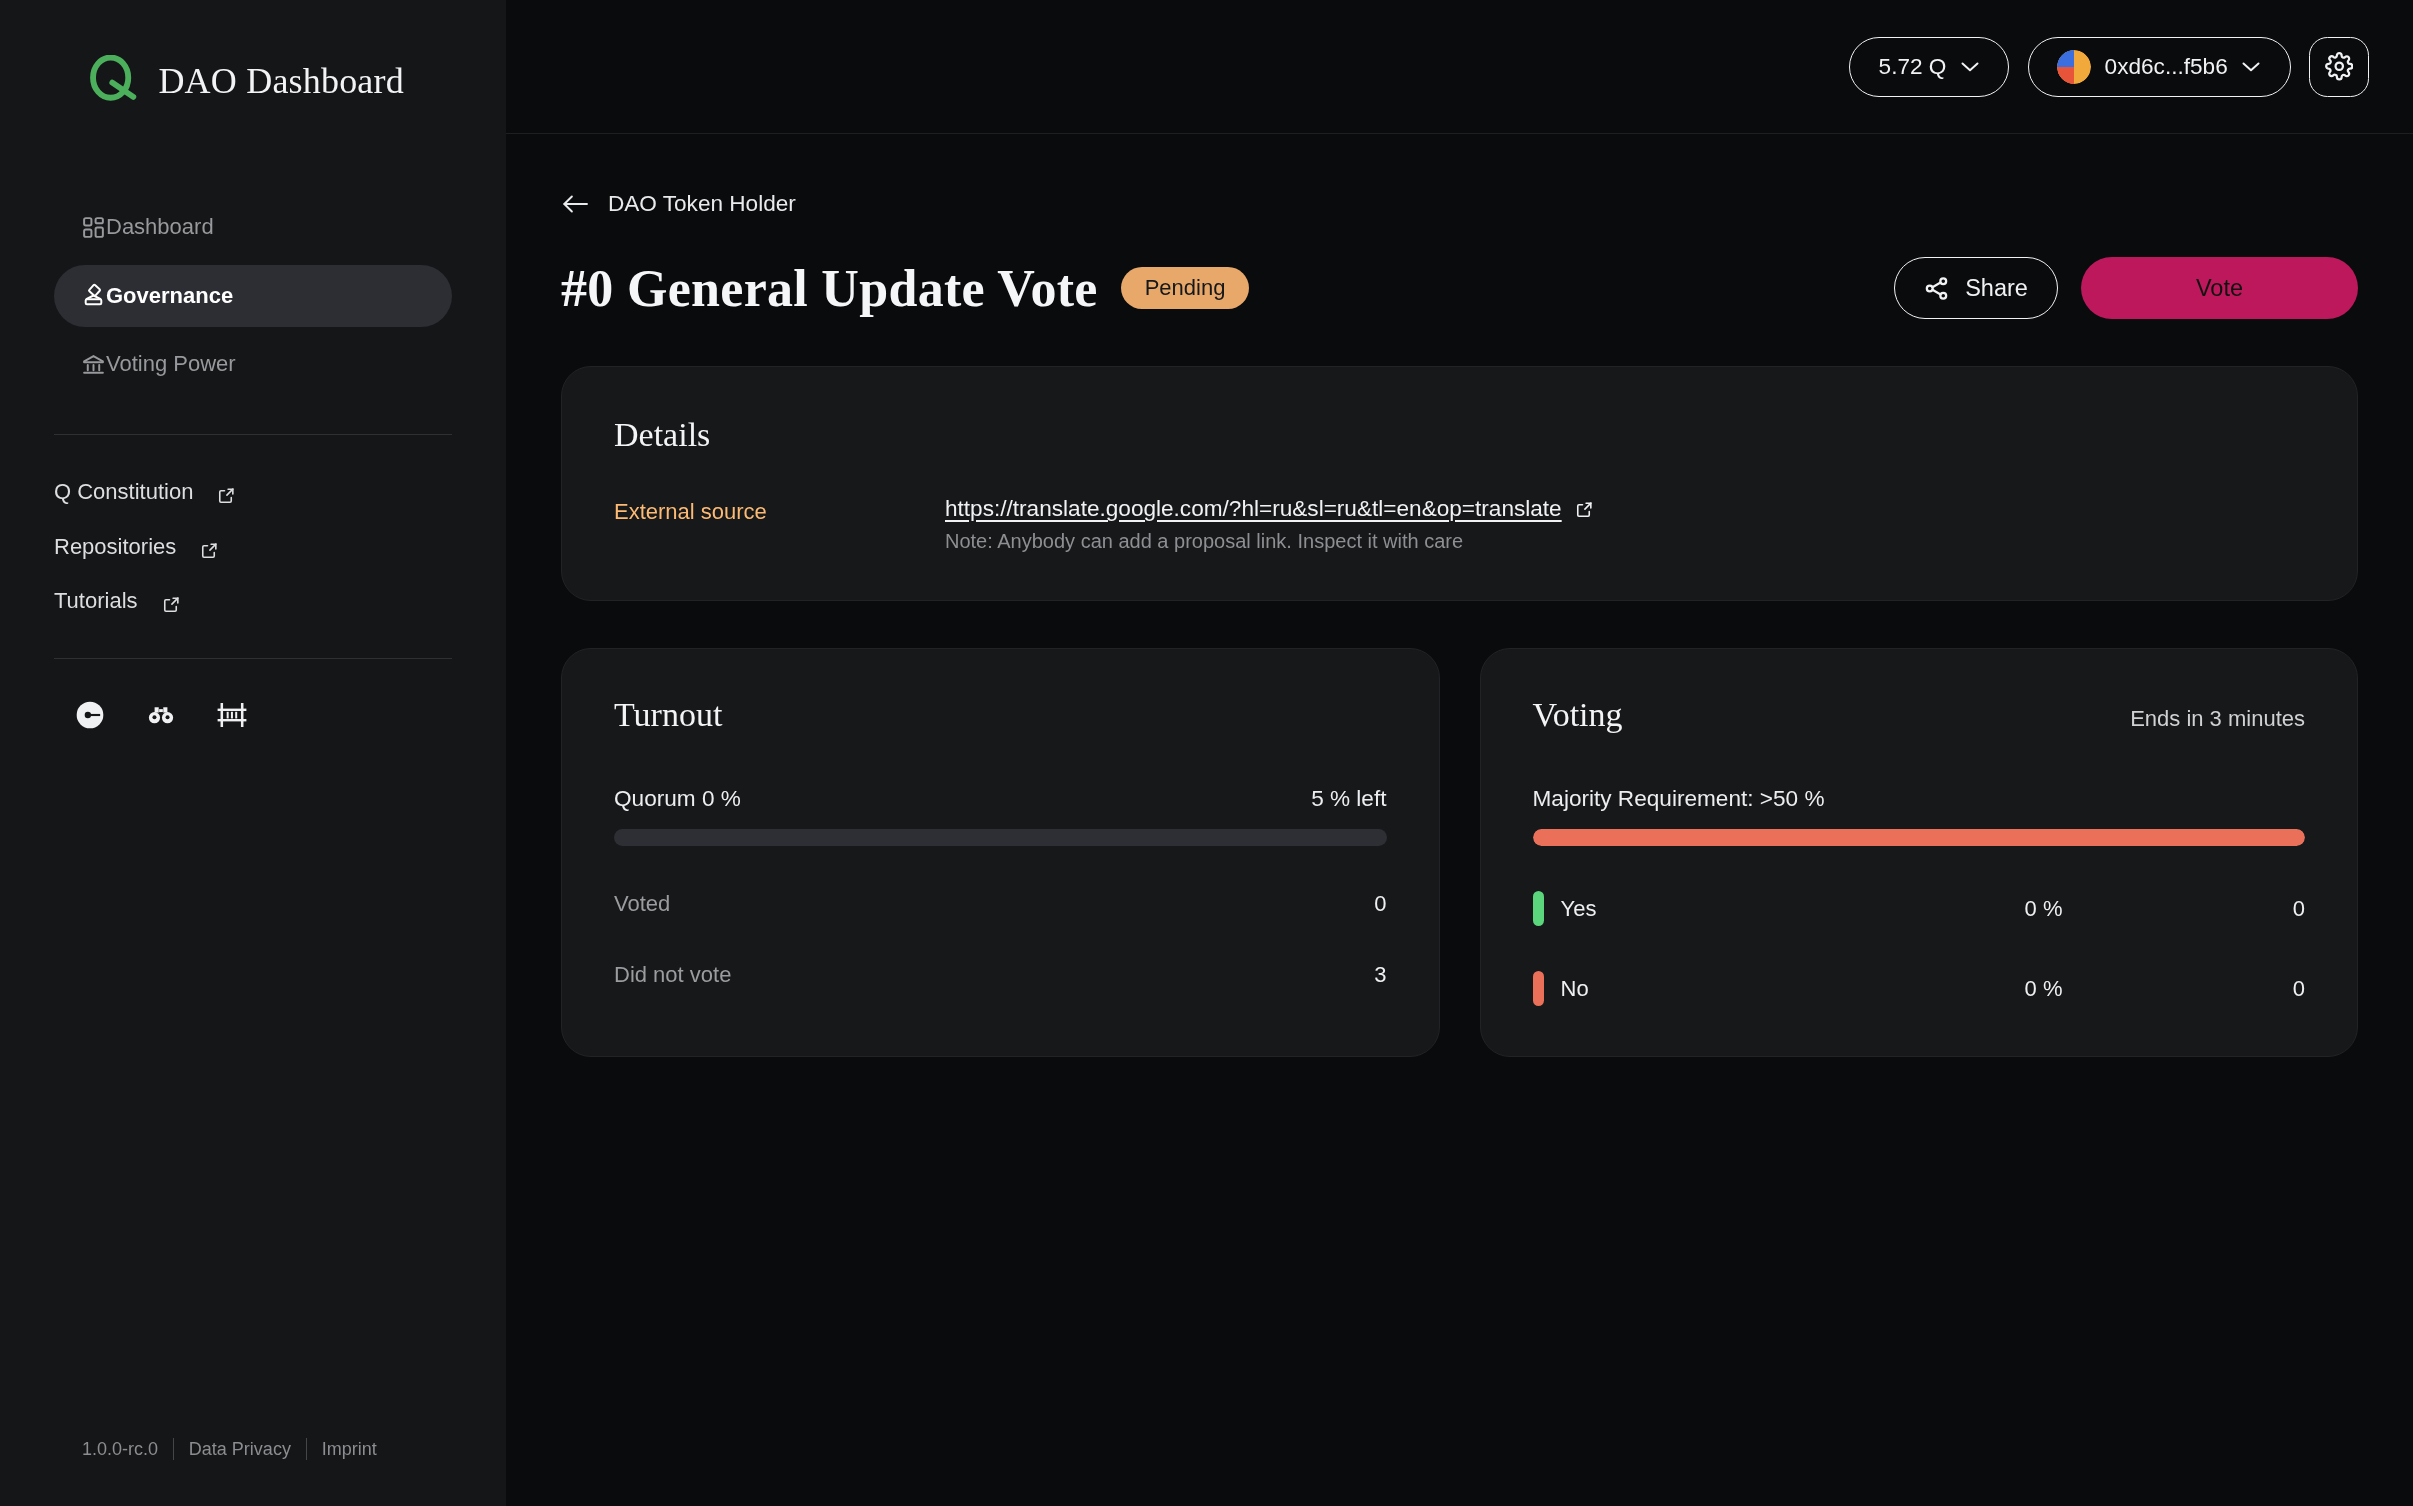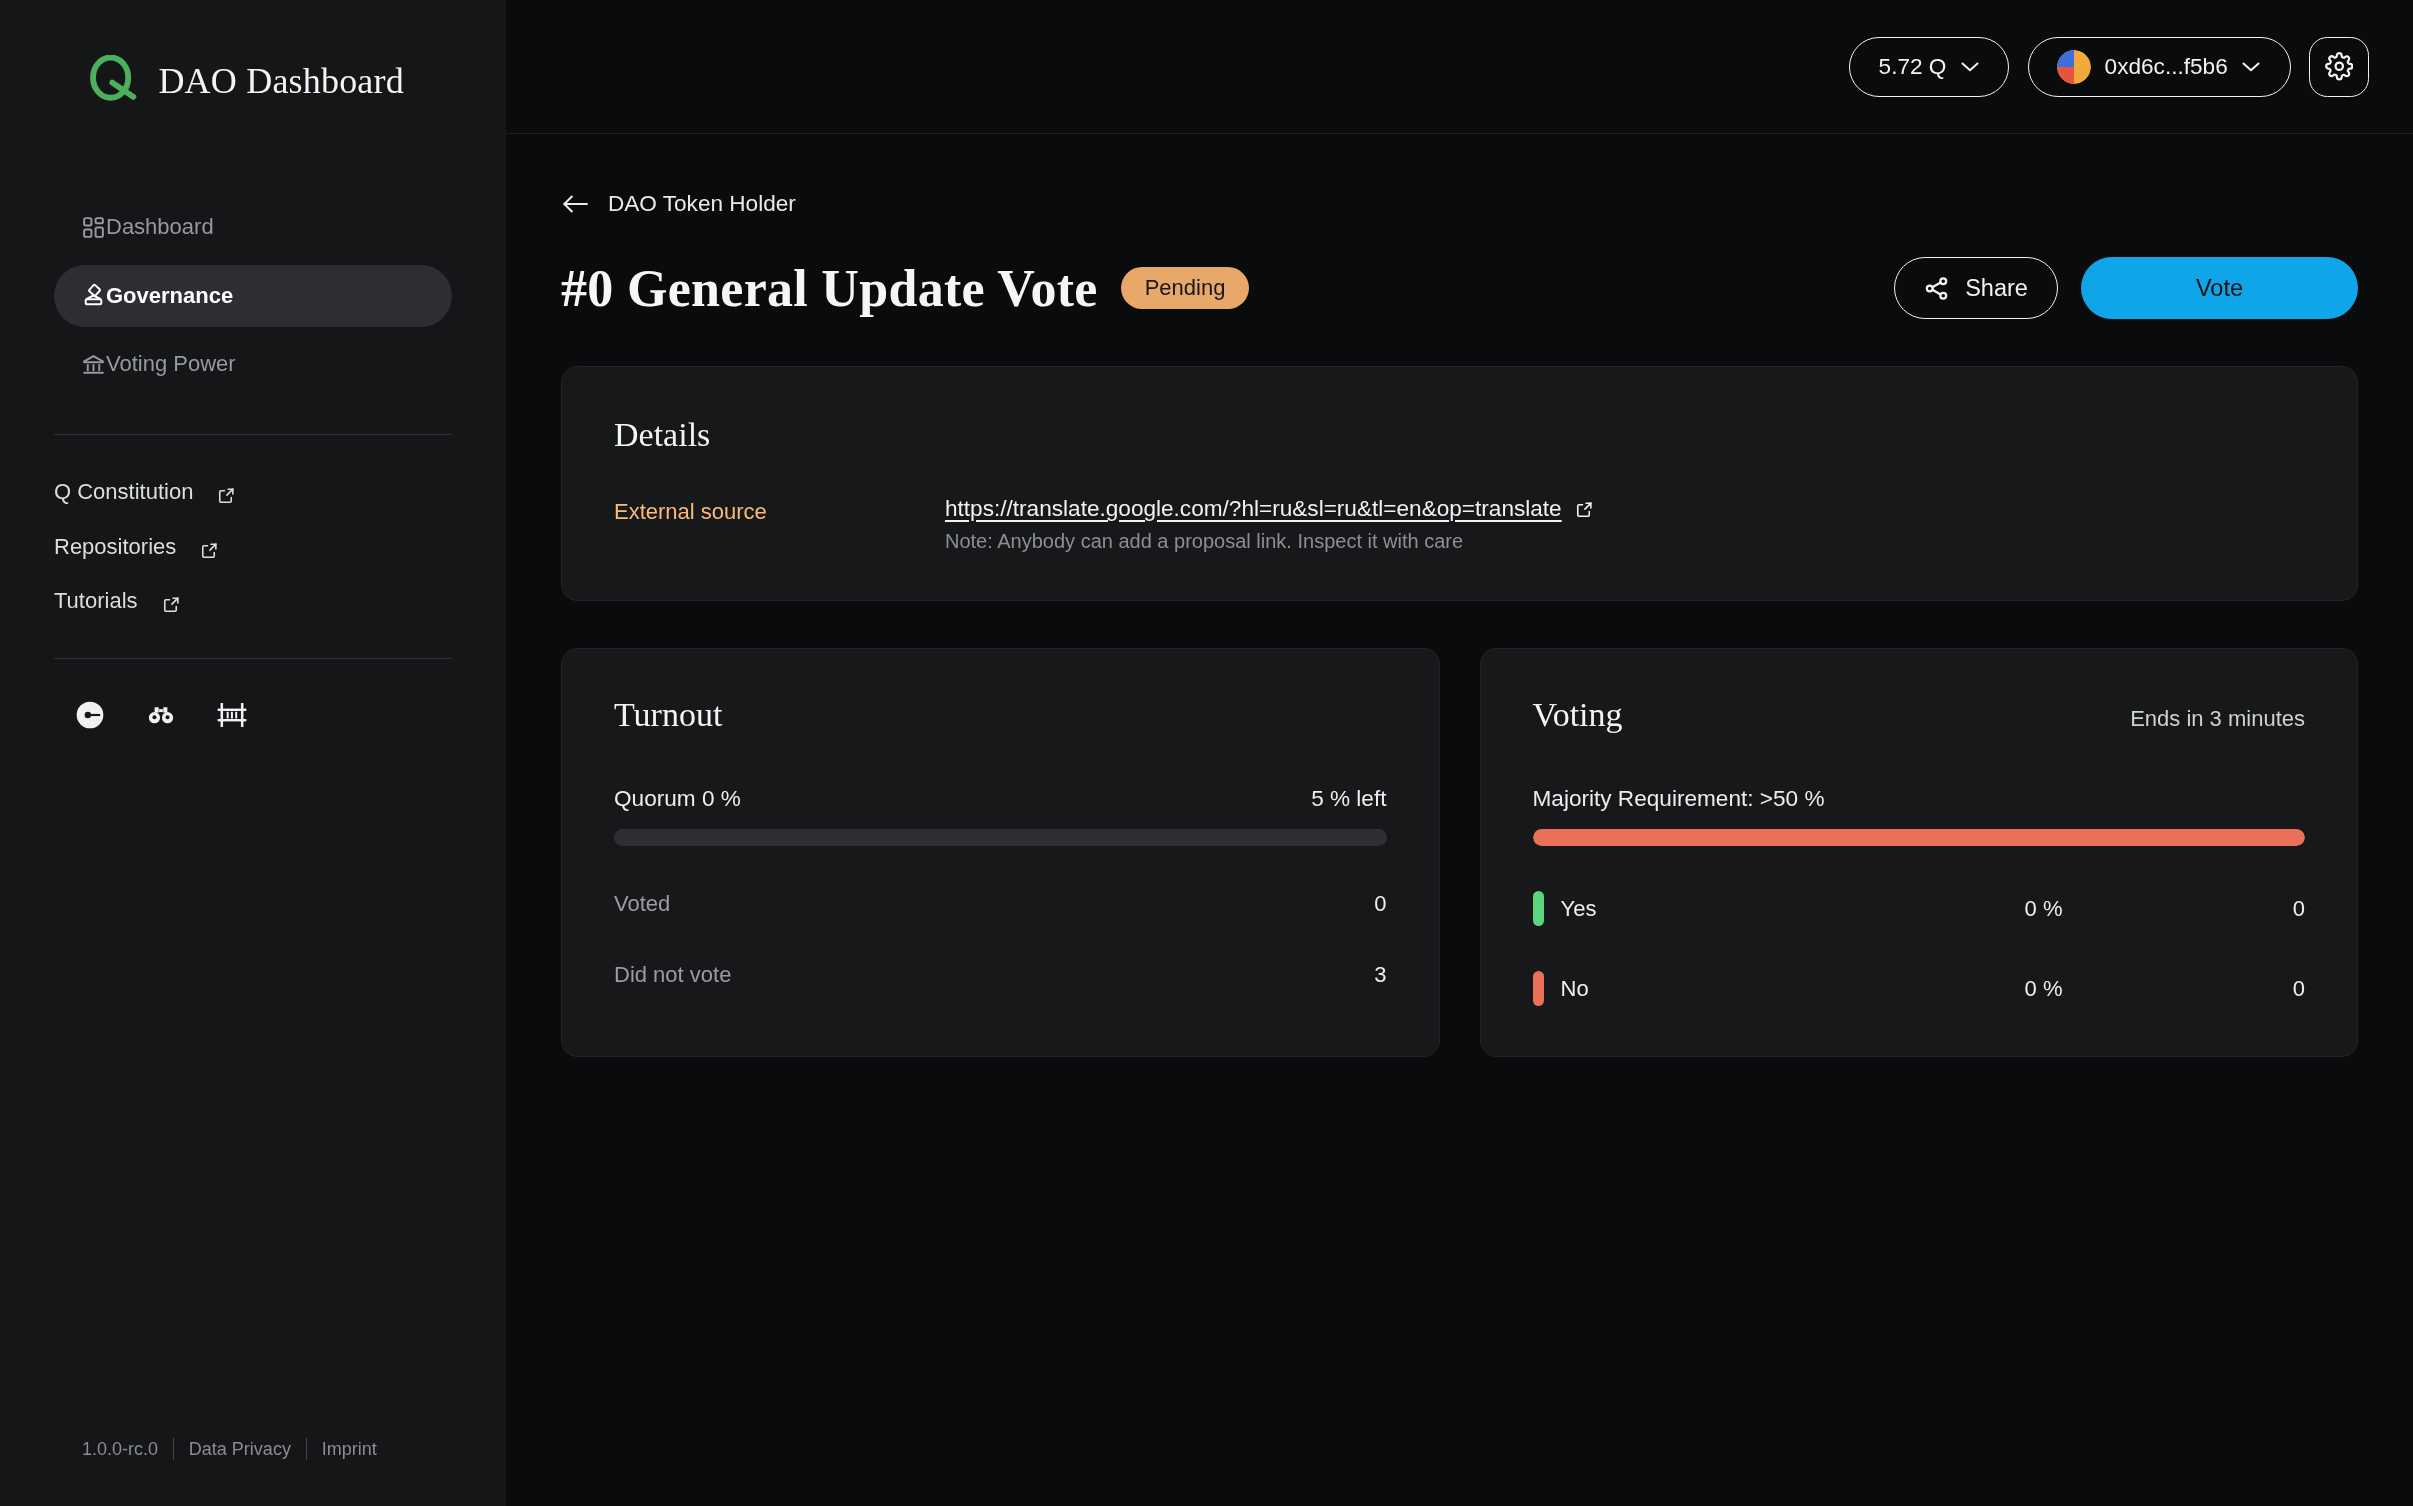--- a/index.html
+++ b/index.html
@@ -260,21 +260,21 @@
     color: #11120f;
     font-size: 23.5px;
     border: none;
     cursor: pointer;
     white-space: nowrap;
   }
 
   .card {
     background: #16181a;
     border: 0.8px solid #212326;
-    border-radius: 16px;
+    border-radius: 30px;
   }
   .details-card {
     margin-top: 47px;
     padding: 49px 52px 47px 52px;
   }
   .card-title {
     font-family: "Liberation Serif", serif;
     font-size: 34px;
     color: #f3f4f5;
   }
@@ -537,21 +537,21 @@
           <button class="btn-outline">
             <svg viewBox="0 0 24 24" fill="none" stroke="#f1f2f3" stroke-width="2" stroke-linecap="round">
               <circle cx="18" cy="5.5" r="2.6"></circle>
                 <circle cx="18" cy="18.5" r="2.6"></circle>
                 <circle cx="6" cy="12" r="2.6"></circle>
               <path d="M8.4 10.8 L15.6 6.7"></path>
                 <path d="M8.4 13.2 L15.6 17.3"></path>
             </svg>
             <span>Share</span>
           </button>
-          <button class="btn-green" style="background: #0ea5e9;">Vote</button>
+          <button class="btn-green" style="background: #be185d;">Vote</button>
         </div>
       </div>
 
       <div class="card details-card">
         <div class="card-title">Details</div>
         <div class="detail-row">
           <div class="detail-label">External source</div>
           <div class="detail-value">
             <div class="ext-link">
               <span class="txt">https://translate.google.com/?hl=ru&amp;sl=ru&amp;tl=en&amp;op=translate</span>

